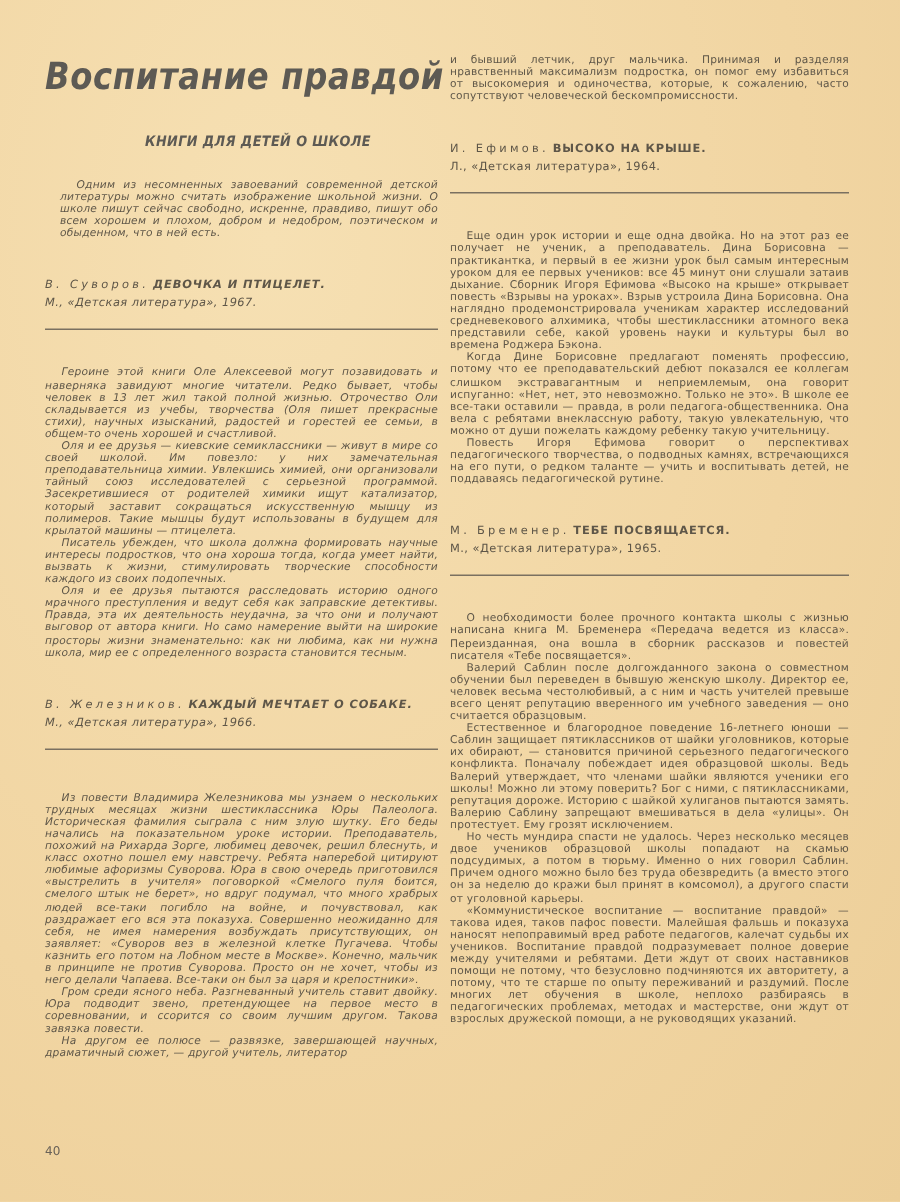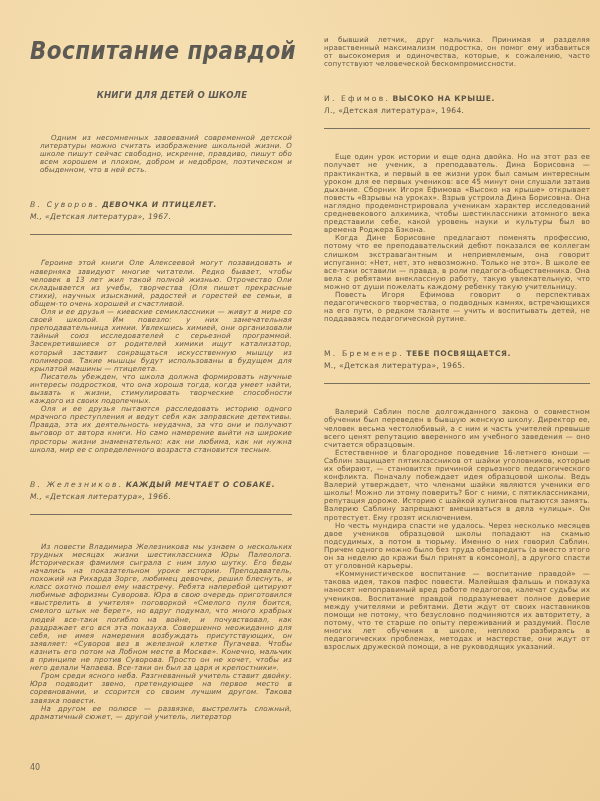--- a/index.html
+++ b/index.html
@@ -7,21 +7,21 @@
     width: 600px; height: 801px; overflow: hidden;
     background: #f3d9a8;
     background-image: radial-gradient(ellipse at 30% 20%, #f6e0b3 0%, #f1d5a2 60%, #ecce98 100%);
     color: #5e5648;
     font-family: "DejaVu Sans", sans-serif;
     position: relative;
   }
   .page { position: absolute; inset: 0; }
   .col { position: absolute; }
   .col-left { left: 30px; top: 30px; width: 262px; font-style: italic; }
-  .col-right { left: 324px; top: 30px; width: 266px; }
+  .col-right { left: 300px; top: 30px; width: 266px; }
 
   .title {
     font-family: "DejaVu Sans", sans-serif;
     font-weight: bold;
     font-size: 25px;
     letter-spacing: 0.5px;
     color: #5d5a54;
     margin: 6px 0 0 0;
     transform: scaleX(0.86);
     transform-origin: left;
@@ -38,21 +38,21 @@
   }
   p {
     margin: 0;
     font-size: 7.1px;
     line-height: 8.1px;
     text-align: justify;
     text-indent: 11px;
     letter-spacing: 0.15px;
     color: #5e5648;
   }
-  .intro { margin-top: 34px; padding-left: 10px; }
+  .intro { margin-top: 19px; padding-left: 10px; }
   .book-ref {
     text-align: left;
     font-size: 7.6px;
     line-height: 10px;
     color: #5e5648;
   }
   .book-ref .author { letter-spacing: 2.2px; }
   .book-ref .btitle { letter-spacing: 0.6px; font-weight: bold; }
   .book-ref .pub { display: block; margin-top: 2px; letter-spacing: 0.3px; }
   .rule { border: none; border-top: 1px solid #7a7060; margin: 12px 0 0 0; }
@@ -89,21 +89,21 @@
     <div class="book-ref">
       <span class="author">В. Железников.</span>
       <span class="btitle">КАЖДЫЙ МЕЧТАЕТ О СОБАКЕ.</span>
       <span class="pub">М., «Детская литература», 1966.</span>
     </div>
     <hr class="rule">
 
     <div style="height:28px"></div>
     <p>Из повести Владимира Железникова мы узнаем о нескольких трудных месяцах жизни шестиклассника Юры Палеолога. Историческая фамилия сыграла с ним злую шутку. Его беды начались на показательном уроке истории. Преподаватель, похожий на Рихарда Зорге, любимец девочек, решил блеснуть, и класс охотно пошел ему навстречу. Ребята наперебой цитируют любимые афоризмы Суворова. Юра в свою очередь приготовился «выстрелить в учителя» поговоркой «Смелого пуля боится, смелого штык не берет», но вдруг подумал, что много храбрых людей все-таки погибло на войне, и почувствовал, как раздражает его вся эта показуха. Совершенно неожиданно для себя, не имея намерения возбуждать присутствующих, он заявляет: «Суворов вез в железной клетке Пугачева. Чтобы казнить его потом на Лобном месте в Москве». Конечно, мальчик в принципе не против Суворова. Просто он не хочет, чтобы из него делали Чапаева. Все-таки он был за царя и крепостники».</p>
     <p>Гром среди ясного неба. Разгневанный учитель ставит двойку. Юра подводит звено, претендующее на первое место в соревновании, и ссорится со своим лучшим другом. Такова завязка повести.</p>
-    <p>На другом ее полюсе — развязке, выстрелить сложный, драматичный сюжет, — другой учитель, литератор</p>
+    <p>На другом ее полюсе — развязке, завершающей научных, драматичный сюжет, — другой учитель, литератор</p>
   </div>
 
   <div class="col col-right">
     <div style="height:6px"></div>
     <p style="text-indent:0">и бывший летчик, друг мальчика. Принимая и разделяя нравственный максимализм подростка, он помог ему избавиться от высокомерия и одиночества, которые, к сожалению, часто сопутствуют человеческой бескомпромиссности.</p>
 
     <div style="height:26px"></div>
     <div class="book-ref">
       <span class="author">И. Ефимов.</span>
       <span class="btitle">ВЫСОКО НА КРЫШЕ.</span>
@@ -118,20 +118,21 @@
 
     <div style="height:26px"></div>
     <div class="book-ref">
       <span class="author">М. Бременер.</span>
       <span class="btitle">ТЕБЕ ПОСВЯЩАЕТСЯ.</span>
       <span class="pub">М., «Детская литература», 1965.</span>
     </div>
     <hr class="rule">
 
     <div style="height:24px"></div>
+    <p>О необходимости более прочного контакта школы с жизнью написана книга М. Бременера «Передача ведется из класса». Переизданная, она вошла в сборник рассказов и повестей писателя «Тебе посвящается».</p>
     <p>Валерий Саблин после долгожданного закона о совместном обучении был переведен в бывшую женскую школу. Директор ее, человек весьма честолюбивый, а с ним и часть учителей превыше всего ценят репутацию вверенного им учебного заведения — оно считается образцовым.</p>
     <p>Естественное и благородное поведение 16-летнего юноши — Саблин защищает пятиклассников от шайки уголовников, которые их обирают, — становится причиной серьезного педагогического конфликта. Поначалу побеждает идея образцовой школы. Ведь Валерий утверждает, что членами шайки являются ученики его школы! Можно ли этому поверить? Бог с ними, с пятиклассниками, репутация дороже. Историю с шайкой хулиганов пытаются замять. Валерию Саблину запрещают вмешиваться в дела «улицы». Он протестует. Ему грозят исключением.</p>
     <p>Но честь мундира спасти не удалось. Через несколько месяцев двое учеников образцовой школы попадают на скамью подсудимых, а потом в тюрьму. Именно о них говорил Саблин. Причем одного можно было без труда обезвредить (а вместо этого он за неделю до кражи был принят в комсомол), а другого спасти от уголовной карьеры.</p>
     <p>«Коммунистическое воспитание — воспитание правдой» — такова идея, таков пафос повести. Малейшая фальшь и показуха наносят непоправимый вред работе педагогов, калечат судьбы их учеников. Воспитание правдой подразумевает полное доверие между учителями и ребятами. Дети ждут от своих наставников помощи не потому, что безусловно подчиняются их авторитету, а потому, что те старше по опыту переживаний и раздумий. После многих лет обучения в школе, неплохо разбираясь в педагогических проблемах, методах и мастерстве, они ждут от взрослых дружеской помощи, а не руководящих указаний.</p>
   </div>
 
   <div class="page-number">40</div>
 </div>
 
 </body></html>

